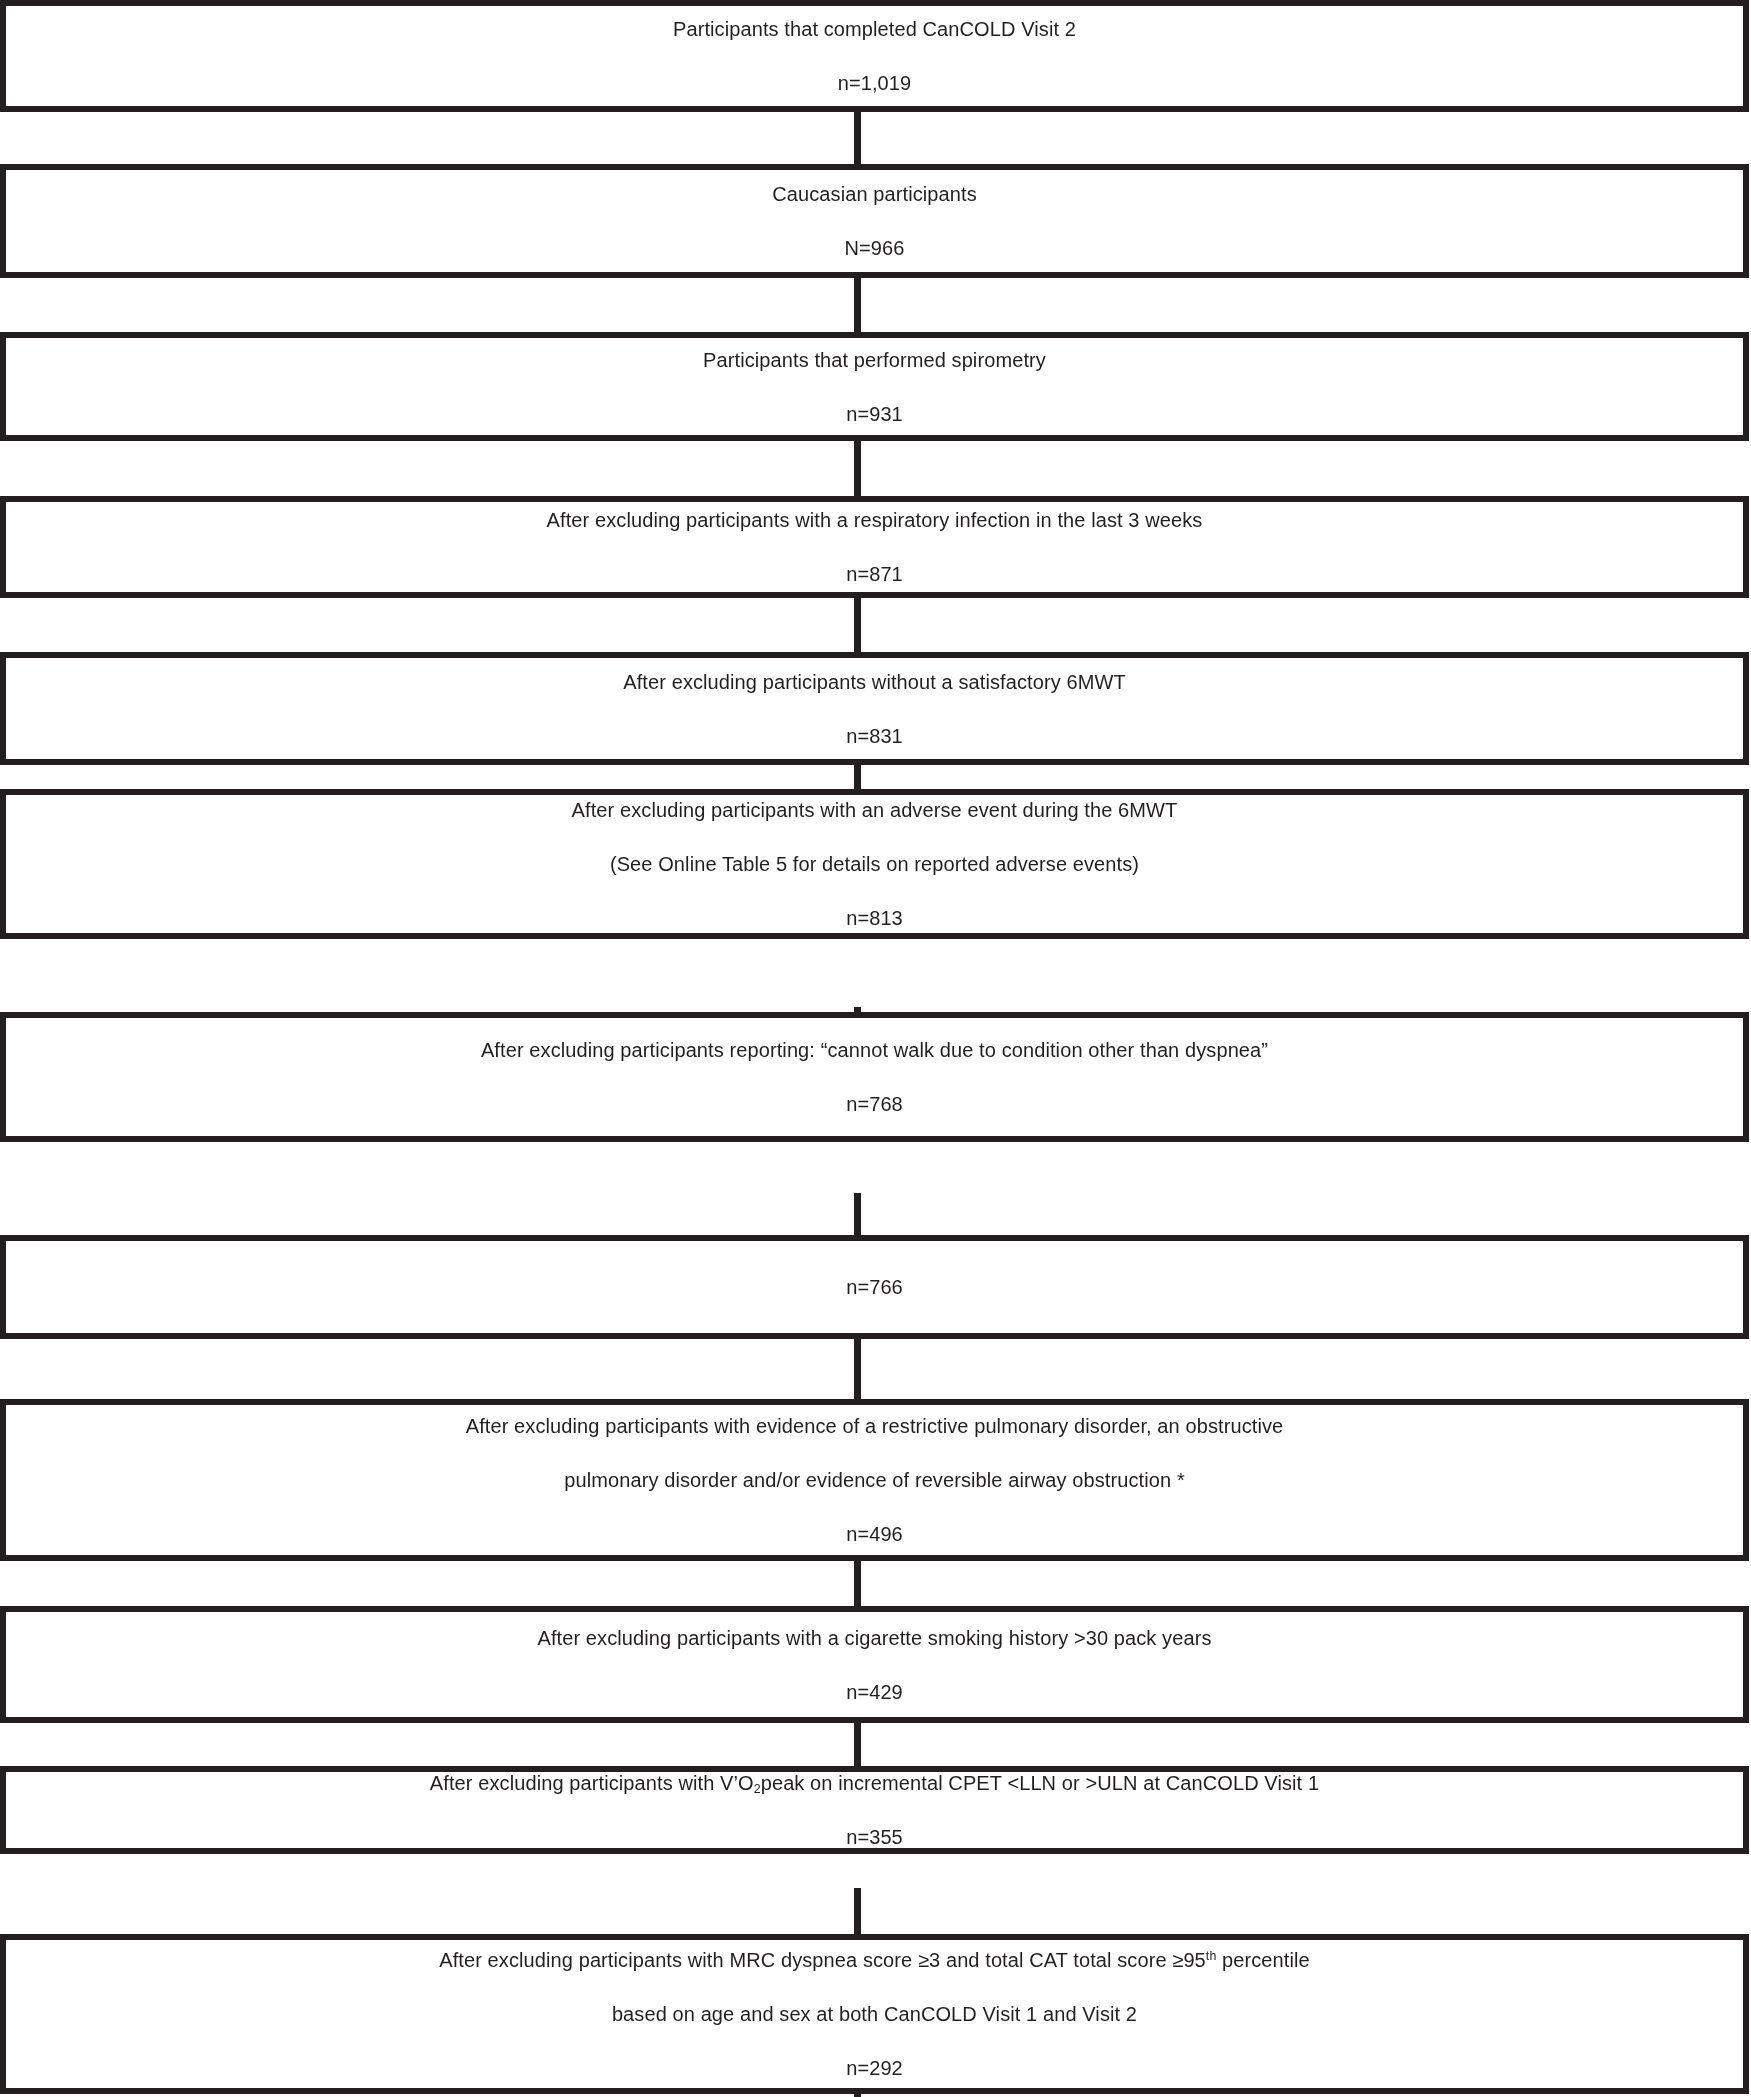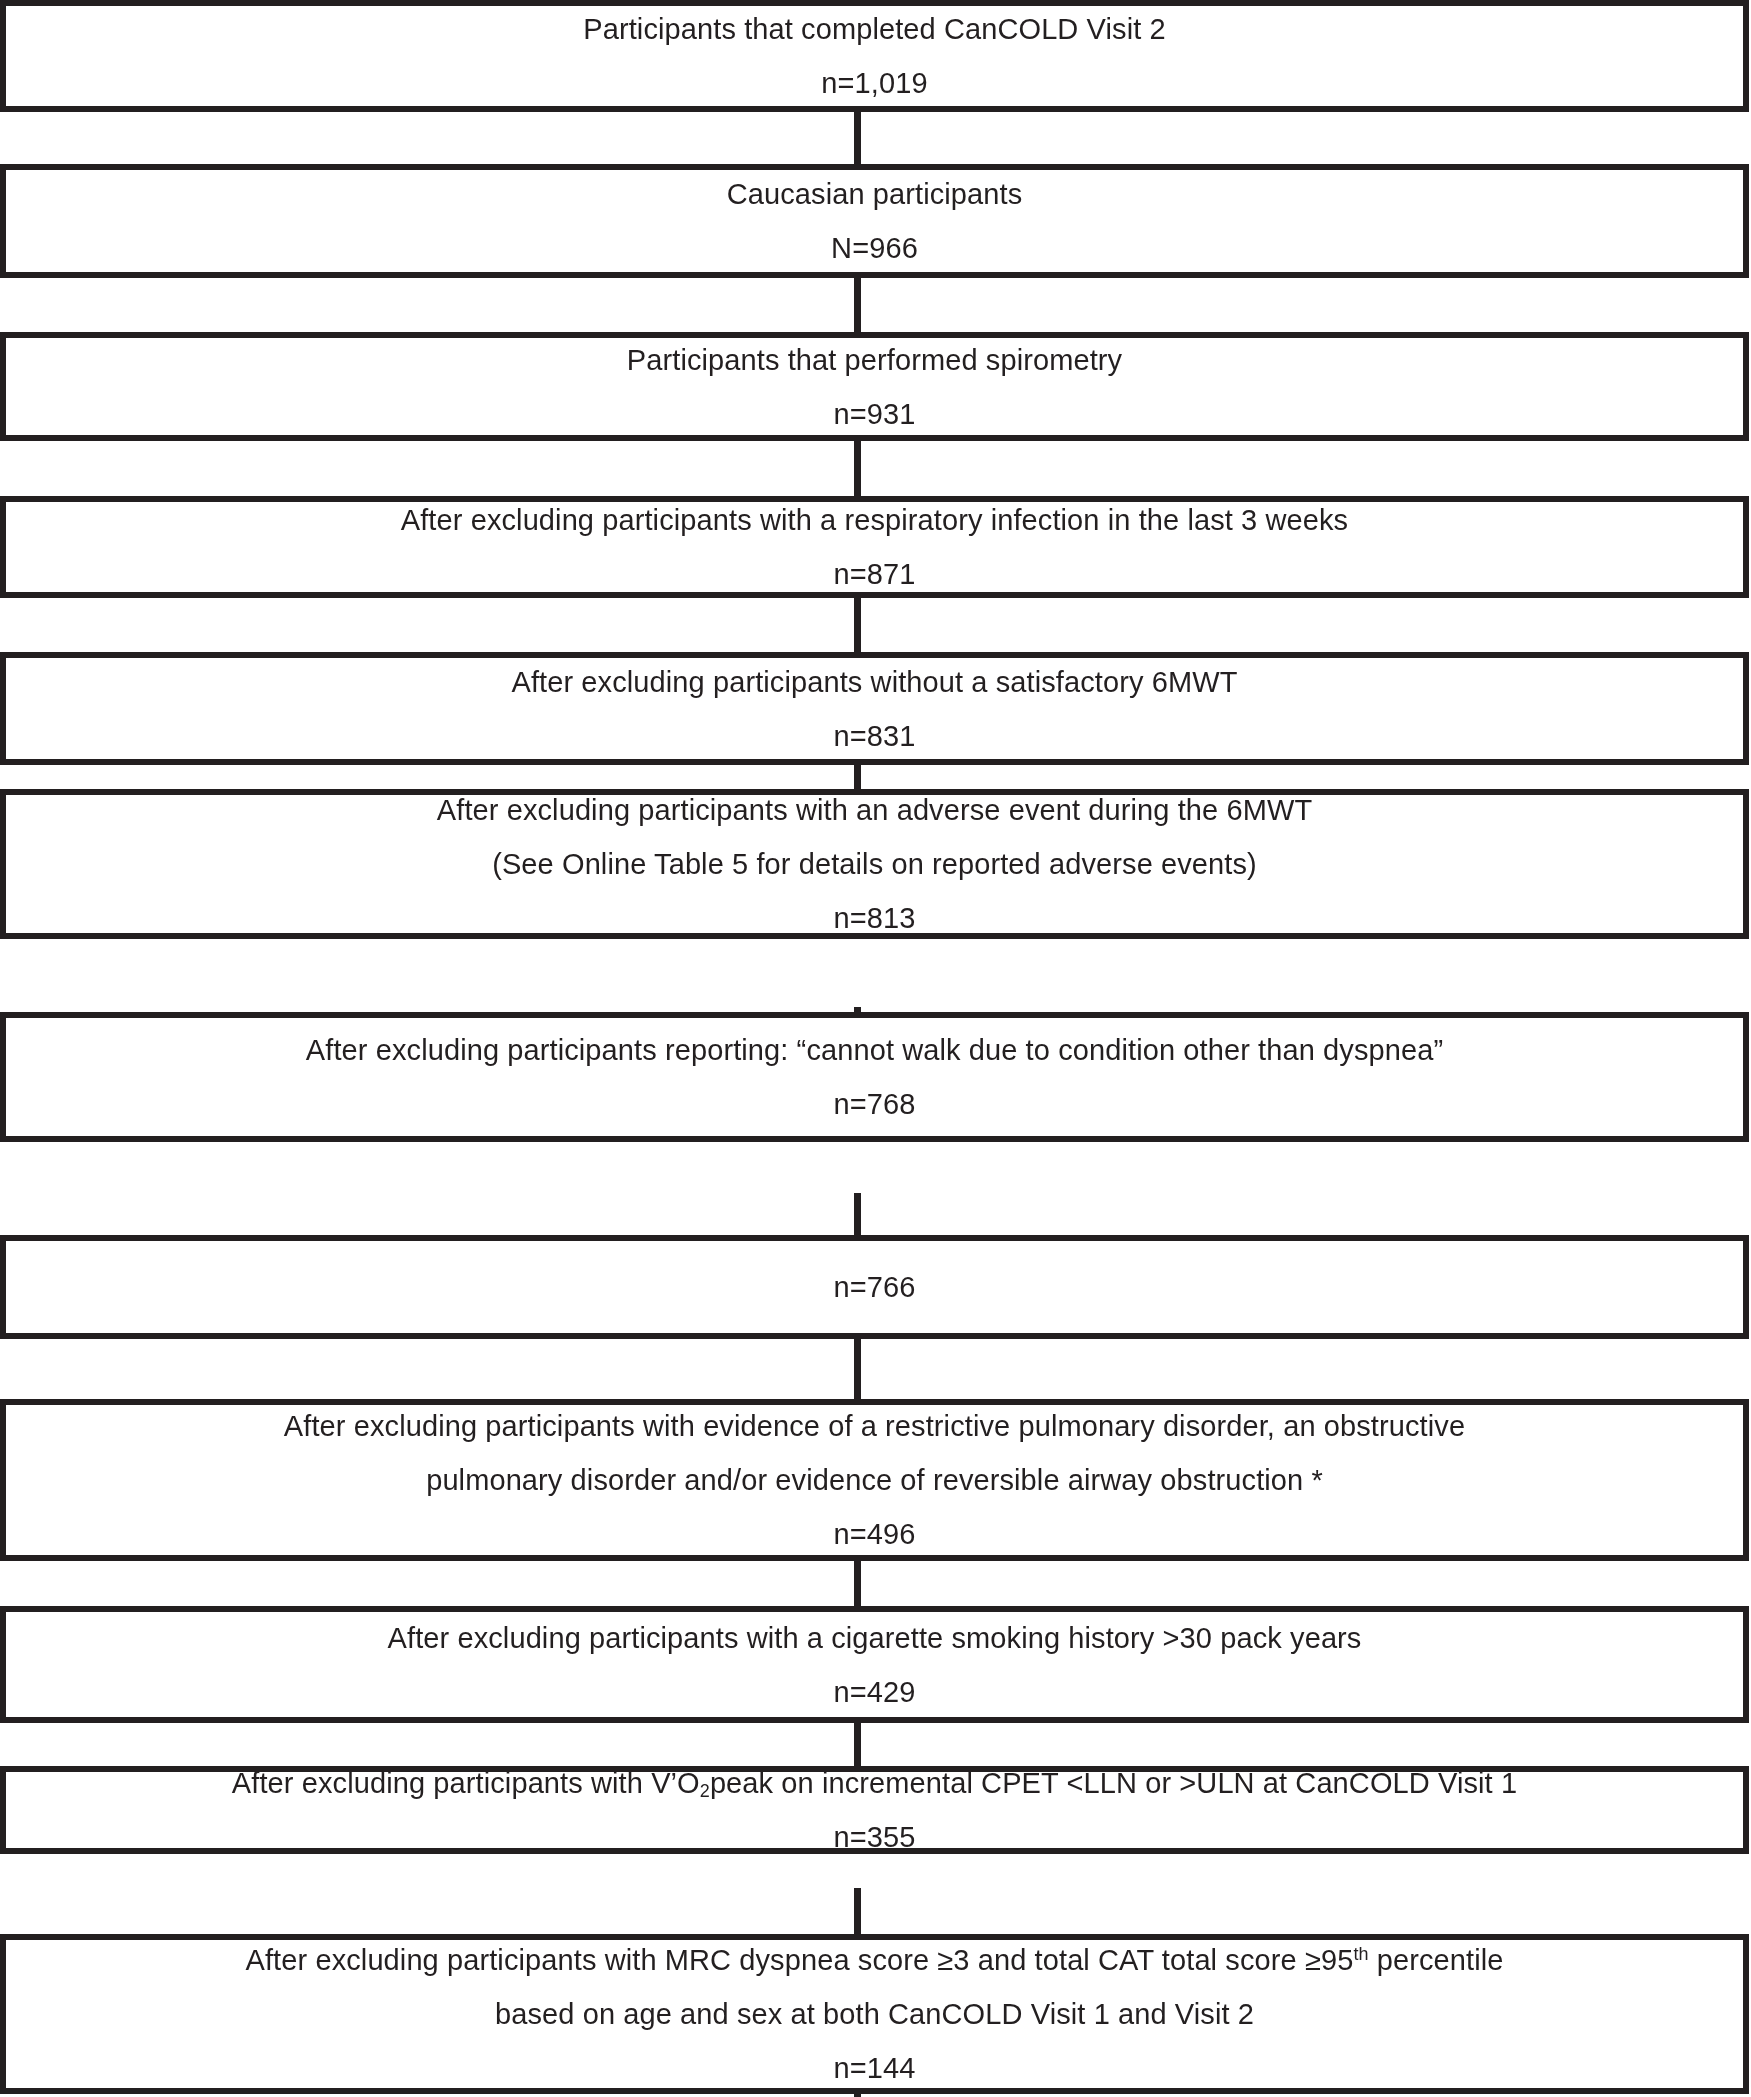--- a/index.html
+++ b/index.html
@@ -24,21 +24,21 @@
     border: 6.6px solid #231f20;
     background: #ffffff;
     display: flex;
     flex-direction: column;
     justify-content: center;
     align-items: center;
     text-align: center;
     z-index: 1;
   }
   .line {
-    font-size: 29px;
+    font-size: 20px;
     line-height: 54px;
     white-space: nowrap;
     letter-spacing: 0.1px;
   }
   .count {
     font-weight: normal;
   }
   .count.regular {
     font-weight: normal;
   }
@@ -130,17 +130,17 @@
   </div>
 
   <div class="box" style="top:1766px;height:88px">
     <div class="line"><span>After excluding participants with V’O</span><sub class="sb">2</sub><span>peak on incremental CPET &lt;LLN or &gt;ULN at CanCOLD Visit 1</span></div>
     <div class="line count">n=355</div>
   </div>
 
   <div class="box" style="top:1934px;height:160px">
     <div class="line"><span>After excluding participants with MRC dyspnea score ≥3 and total CAT total score ≥95</span><sup class="sp">th</sup><span> percentile</span></div>
     <div class="line">based on age and sex at both CanCOLD Visit 1 and Visit 2</div>
-    <div class="line count">n=144</div>
+    <div class="line count">n=292</div>
   </div>
 
 </div>
 
 
 </body></html>

